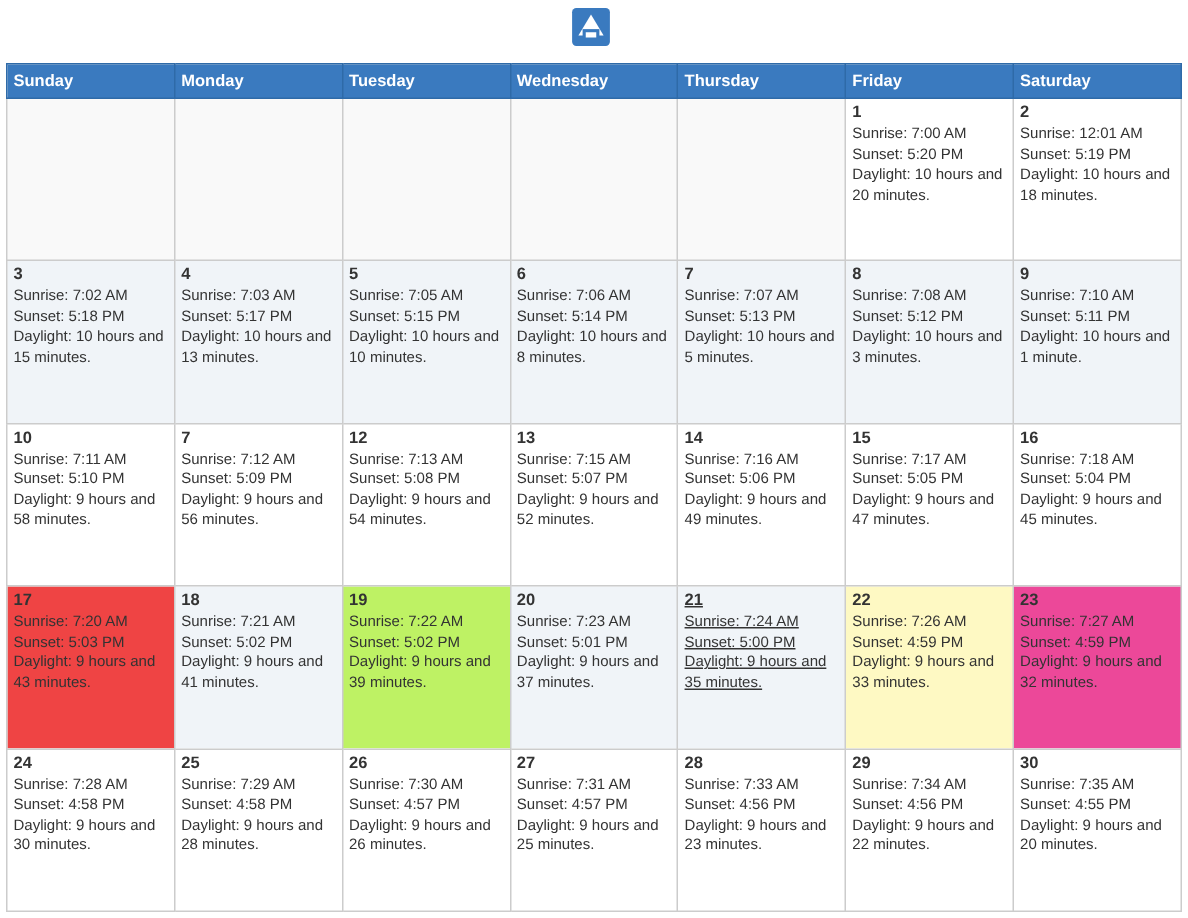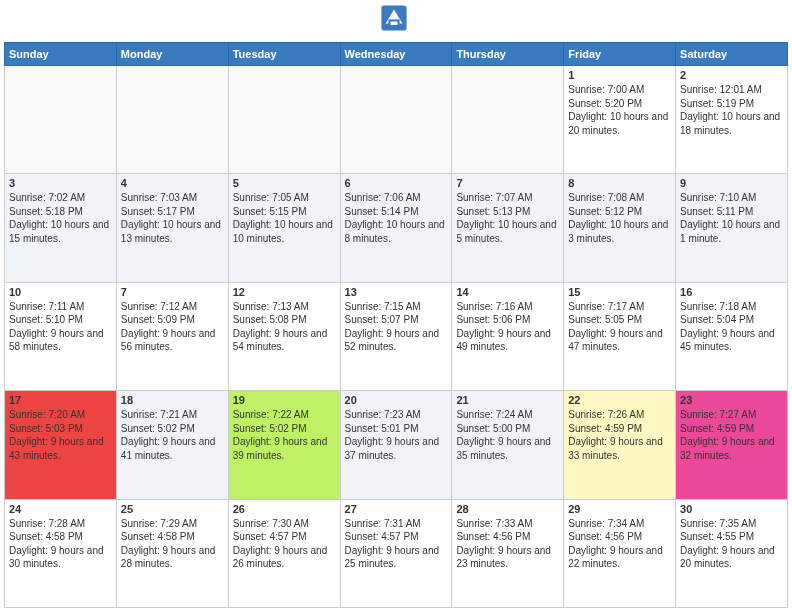--- a/index.html
+++ b/index.html
@@ -279,21 +279,21 @@
 Daylight: 9 hours
 and 39 minutes.</div>
           </td>
           <td style="background: rgb(240, 244, 248);">
             <span class="day-num">20</span>
             <div class="day-info">Sunrise: 7:23 AM
 Sunset: 5:01 PM
 Daylight: 9 hours
 and 37 minutes.</div>
           </td>
-          <td style="background: rgb(240, 244, 248);">
+          <td style="background: rgb(240, 244, 248); text-decoration: underline;">
             <span class="day-num">21</span>
             <div class="day-info">Sunrise: 7:24 AM
 Sunset: 5:00 PM
 Daylight: 9 hours
 and 35 minutes.</div>
           </td>
           <td style="background: #fef9c3;">
             <span class="day-num">22</span>
             <div class="day-info">Sunrise: 7:26 AM
 Sunset: 4:59 PM

